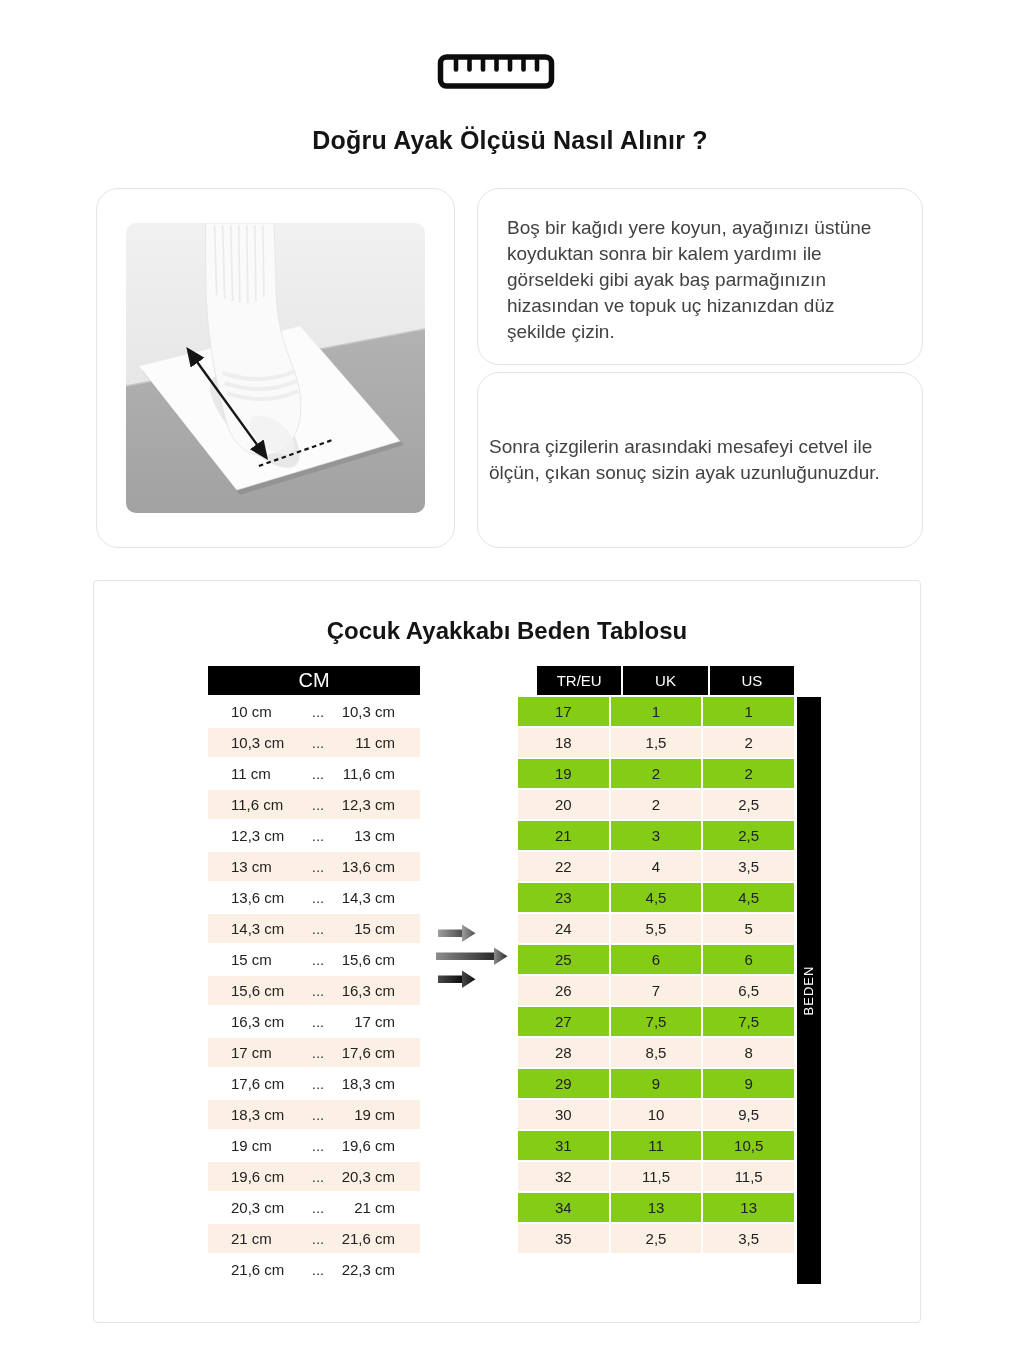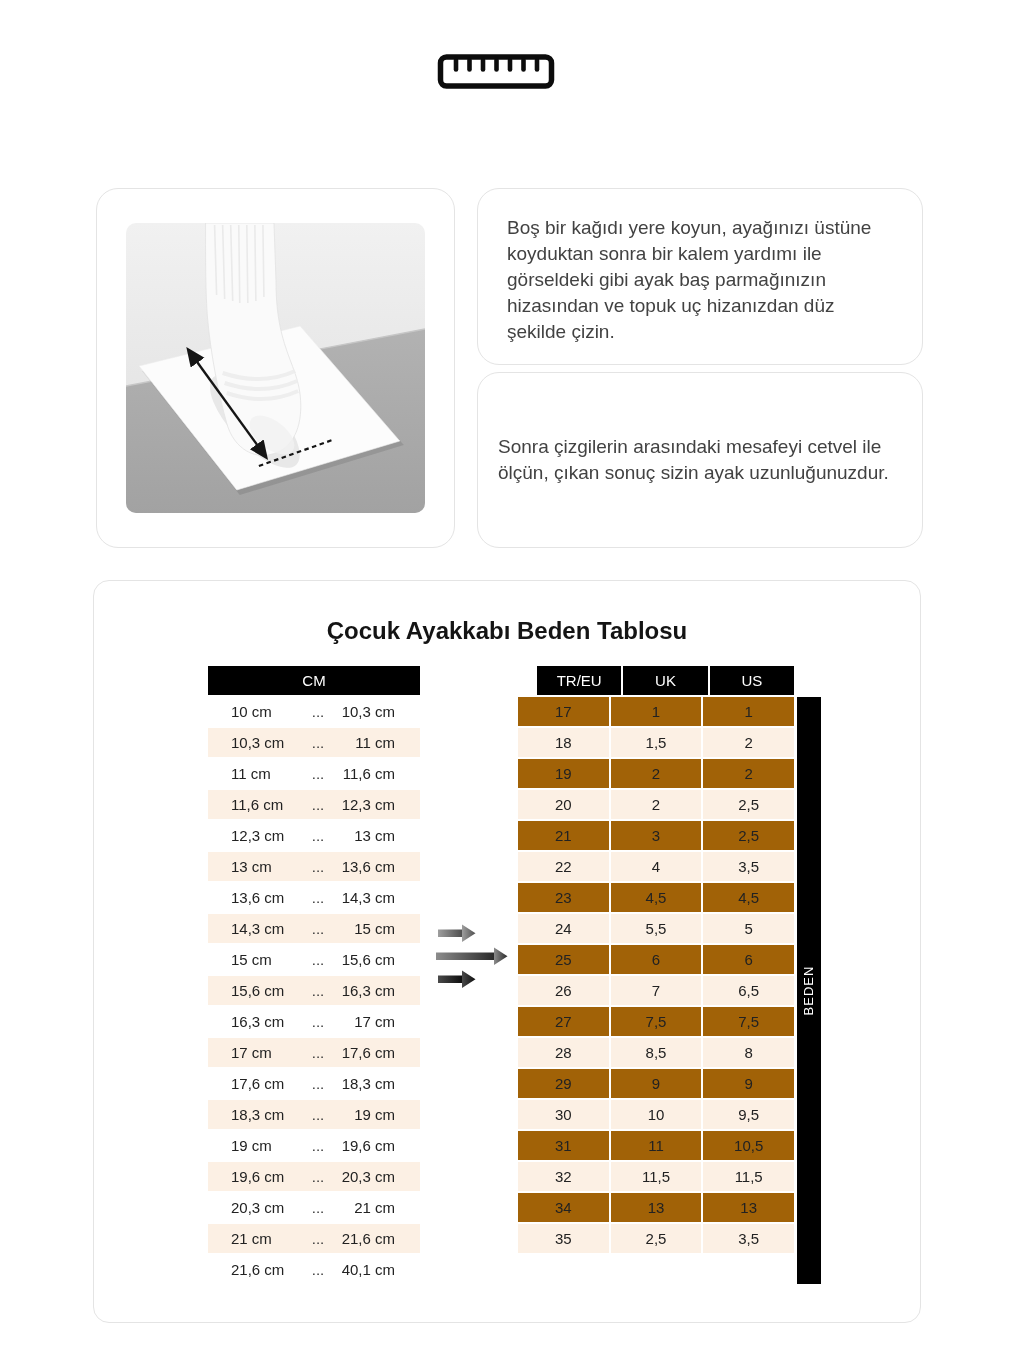--- a/index.html
+++ b/index.html
@@ -18,49 +18,49 @@
   
   .card {
     position:absolute; background:#fff; border:1px solid var(--card-border,#e4e4e4);
     border-radius:22px;
   }
   .photo-card { left:96px; top:188px; width:359px; height:360px;
     display:flex; align-items:center; justify-content:center; }
   .photo { width:299px; height:290px; border-radius:10px; overflow:hidden; display:block; }
   .tip { left:477px; width:446px; font-size:19px; line-height:26px; color:#424242; }
   .tip-1 { top:188px; height:177px; padding:26px 30px 0 29px; }
-  .tip-2 { top:372px; height:176px; padding:0 30px 0 20px; display:flex; align-items:center; }
-  
-  .chart-card { left:93px; top:580px; width:828px; height:743px; border-radius:16px; }
+  .tip-2 { top:372px; height:176px; padding:0 30px 0 11px; display:flex; align-items:center; }
+  
+  .chart-card { left:93px; top:580px; width:828px; height:743px; border-radius:4px; }
   .chart-title { margin-top:36px; text-align:center; font-size:24px; font-weight:bold; color:#141414; }
   .tables { position:absolute; left:114px; top:85px; display:flex; }
   .thead {
     height:29px; background:var(--head-bg,#000); color:var(--head-fg,#fff);
-    display:flex; align-items:center; justify-content:center; font-size:15px; margin-bottom:2px;
+    display:flex; align-items:center; justify-content:center; font-size:20px; margin-bottom:2px;
   }
   
   .cm-table { width:212px; }
   .cm-rows { display:flex; flex-direction:column; row-gap:2px; }
   .cm-row { height:29px; display:flex; align-items:center; font-size:15px; color:#222; background:#fff; }
   .cm-rows .cm-row:nth-child(even) { background:var(--row-alt,#fcf0e4); }
   .cm-row .c-from { width:95px; padding-left:23px; }
   .cm-row .c-dots { width:30px; text-align:center; color:#333; }
   .cm-row .c-to { flex:1; text-align:right; padding-right:25px; }
   
   .mid-spacer { width:98px; position:relative; }
   .transfer-arrows { position:absolute; left:16px; top:255px; }
   
   .size-table { width:276px; }
   .size-head { display:flex; column-gap:2px; margin-bottom:2px;padding-left:19px; }
   .size-head .hcell { flex:1; height:29px; background:var(--head-bg,#000); color:var(--head-fg,#fff);
     display:flex; align-items:center; justify-content:center; font-size:15px; }
   .size-rows { display:flex; flex-direction:column; row-gap:2px; }
   .size-row { display:flex; column-gap:2px; height:29px; }
   .size-row .cell { flex:1; display:flex; align-items:center; justify-content:center;
-    background:#a16207; font-size:15px; color:#222; }
+    background:#84cc16; font-size:15px; color:#222; }
   .size-rows .size-row:nth-child(even) .cell { background:var(--row-alt,#fcf0e4); }
   
   .beden-bar { width:24px; height:587px; margin-left:3px; margin-top:31px;
     background:var(--head-bg,#000); display:flex; align-items:center; justify-content:center; }
   .beden-label { transform:rotate(-90deg); color:#fff; font-size:13px; letter-spacing:1px;
     white-space:nowrap; }
 </style>
 </head>
 <body>
 
@@ -74,20 +74,21 @@
         <line x1="32.5" y1="7" x2="32.5" y2="16.5"></line>
         <line x1="46" y1="7" x2="46" y2="16.5"></line>
         <line x1="59.5" y1="7" x2="59.5" y2="16.5"></line>
         <line x1="73" y1="7" x2="73" y2="16.5"></line>
         <line x1="86.5" y1="7" x2="86.5" y2="16.5"></line>
         <line x1="100" y1="7" x2="100" y2="16.5"></line>
       </g>
     </svg>
   </div>
 
+  <div class="page-title">Doğru Ayak Ölçüsü Nasıl Alınır ?</div>
 
   <div class="card photo-card">
     <svg class="photo" viewBox="0 0 297 290" preserveAspectRatio="none">
       <defs>
         <linearGradient id="wallGrad" x1="0" y1="0" x2="0" y2="1">
           <stop offset="0" stop-color="#f1f1f1"></stop>
           <stop offset="1" stop-color="#dedede"></stop>
         </linearGradient>
         <linearGradient id="floorGrad" x1="0" y1="0" x2="0" y2="1">
           <stop offset="0" stop-color="#b2b2b2"></stop>
@@ -259,21 +260,21 @@
 
   <div class="cm-row">
     <span class="c-from">21 cm</span>
     <span class="c-dots">...</span>
     <span class="c-to">21,6 cm</span>
   </div>
 
   <div class="cm-row">
     <span class="c-from">21,6 cm</span>
     <span class="c-dots">...</span>
-    <span class="c-to">40,1 cm</span>
+    <span class="c-to">22,3 cm</span>
   </div>
 </div>
       </div>
 
       <div class="mid-spacer">
         <svg class="transfer-arrows" width="72" height="70" viewBox="0 0 72 70">
           <defs>
             <linearGradient id="ag1" x1="0" y1="0" x2="1" y2="0">
               <stop offset="0" stop-color="#9e9e9e"></stop>
                 <stop offset="1" stop-color="#4f4f4f"></stop>

